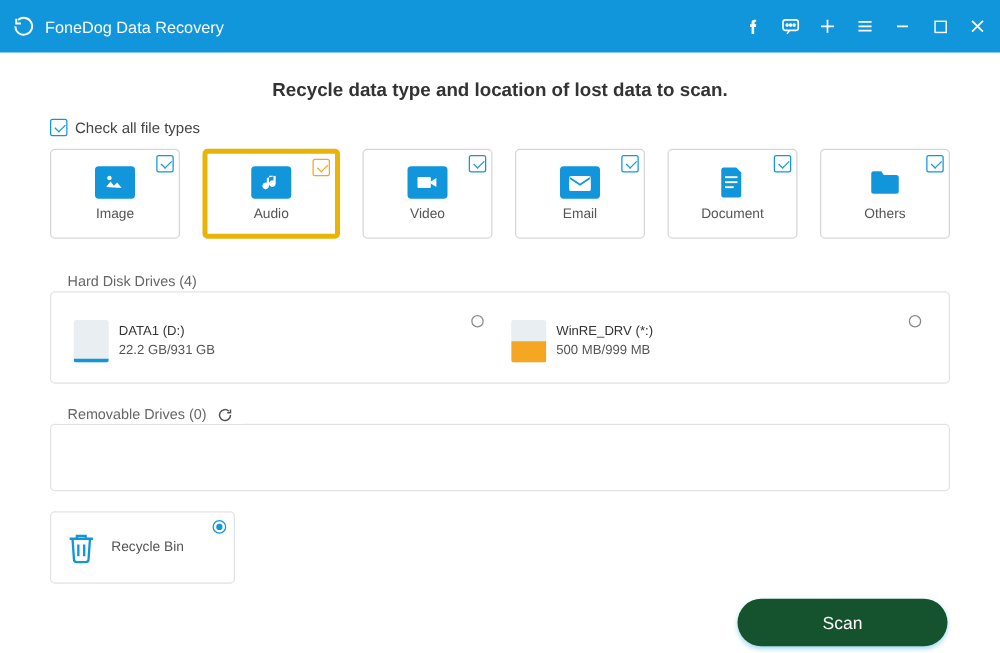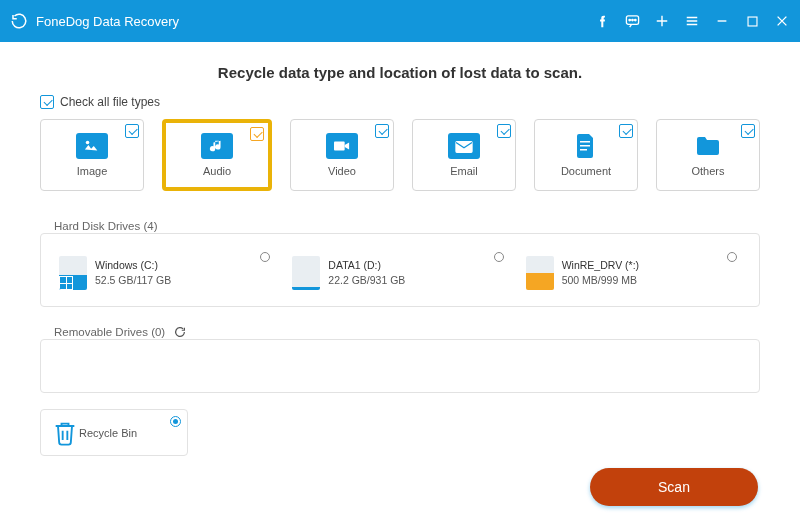--- a/index.html
+++ b/index.html
@@ -30,25 +30,25 @@
   .drive { flex:1; display:flex; position:relative; align-items:center; gap:8px; padding:4px 4px; border-radius:3px; }
   .drive .radio { position:absolute; top:0; right:8px; width:10px; height:10px; border:1.5px solid #888; border-radius:50%; background:#fff; cursor:pointer; }
   .drive-bar { width:28px; height:34px; display:flex; flex-direction:column; justify-content:flex-end; border-radius:2px; overflow:hidden; background:#e9eef2; }
   .drive-bar .fill { width:100%; }
   .fill.blue { background:#1296db; }
   .fill.orange { background:#f5a623; }
   .drive-info { font-size:10.5px; color:#555; line-height:1.4; }
   .drive-info .dname { color:#333; }
   .removable-panel { border:1px solid #e2e2e2; border-radius:4px; height:54px; margin-top:6px; }
   .recycle-row { display:flex; margin-top:16px; }
-  .recycle { width:148px; height:47px; border:1px solid #e2e2e2; border-radius:4px; display:flex; align-items:center; padding:0 10px; position:relative; cursor:pointer; }
+  .recycle { width:148px; height:58px; border:1px solid #e2e2e2; border-radius:4px; display:flex; align-items:center; gap:10px; padding:0 10px; position:relative; cursor:pointer; }
   .recycle .radio { position:absolute; top:6px; right:6px; width:11px; height:11px; border:1.5px solid #1296db; border-radius:50%; display:flex; align-items:center; justify-content:center; }
   .recycle .radio::after { content:""; width:5px; height:5px; background:#1296db; border-radius:50%; }
   .scan-row { display:flex; justify-content:flex-end; margin-top:12px; padding-right:2px; }
-  .scan-btn { width:168px; height:38px; border-radius:19px; background:#c2410c; color:#fff; font-size:14px; display:flex; align-items:center; justify-content:center; cursor:pointer; box-shadow:0 2px 4px rgba(18,150,219,.4); }
+  .scan-btn { width:168px; height:38px; border-radius:19px; background:#14532d; color:#fff; font-size:14px; display:flex; align-items:center; justify-content:center; cursor:pointer; box-shadow:0 2px 4px rgba(18,150,219,.4); }
   svg { display:block; }
   .refresh { width:14px; height:14px; cursor:pointer; }
   .windows-badge { position:absolute; bottom:0; left:0; width:14px; height:14px; background:#fff; display:grid; grid-template-columns:1fr 1fr; grid-template-rows:1fr 1fr; gap:1px; padding:1px; }
   .windows-badge span { background:#1296db; }
 </style>
 </head>
 <body>
 
 <div class="titlebar">
   <div class="logo">
@@ -179,36 +179,20 @@
   </div>
 
 
   <div style="margin-top:18px;">
     <span class="section-label">Hard Disk Drives (4)</span>
     <div class="panel">
       <div class="drives" id="drives-container">
           <div class="drive">
             <div class="radio"></div>
             <div class="drive-bar" style="position: relative;">
-              <div class="fill blue" style="height: 45%;"></div>
-              <div class="windows-badge">
-                <span></span>
-                <span></span>
-                <span></span>
-                <span></span>
-              </div>
-            </div>
-            <div class="drive-info">
-              <div class="dname">Windows (C:)</div>
-              <div>52.5 GB/117 GB</div>
-            </div>
-          </div>
-          <div class="drive">
-            <div class="radio"></div>
-            <div class="drive-bar" style="position: relative;">
               <div class="fill blue" style="height: 8%;"></div>
             </div>
             <div class="drive-info">
               <div class="dname">DATA1 (D:)</div>
               <div>22.2 GB/931 GB</div>
             </div>
           </div>
           <div class="drive">
             <div class="radio"></div>
             <div class="drive-bar" style="position: relative;">

